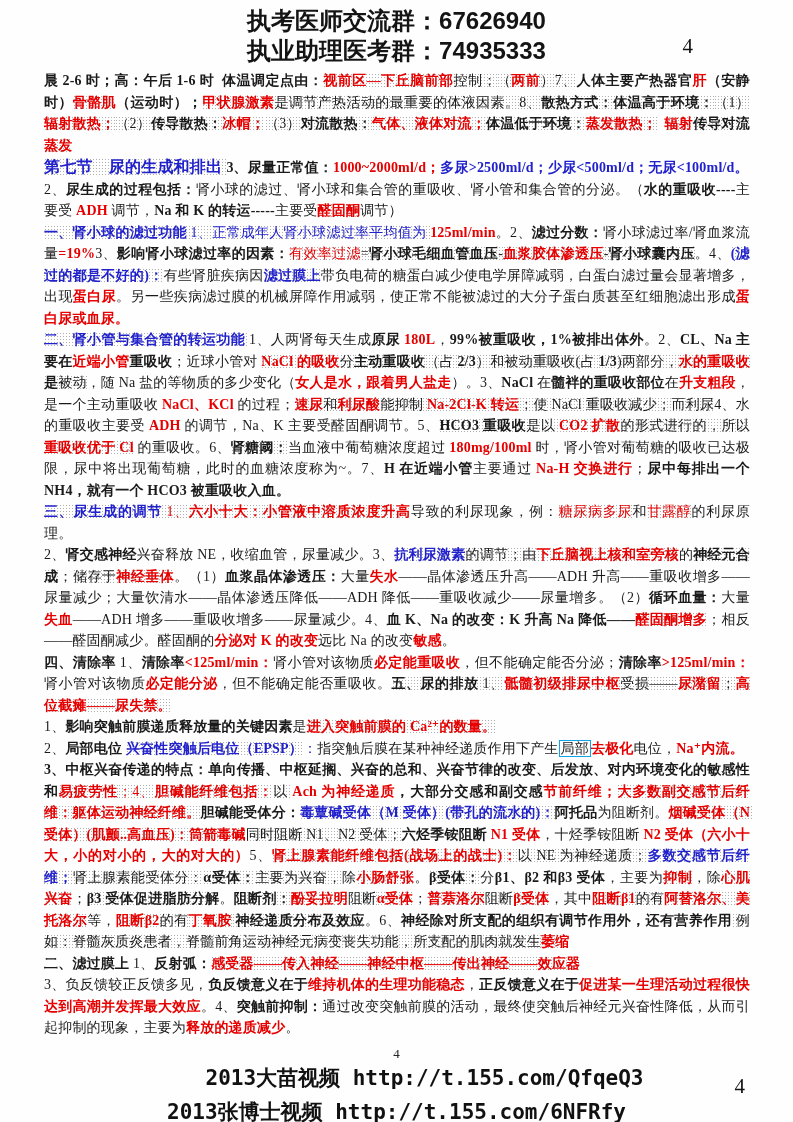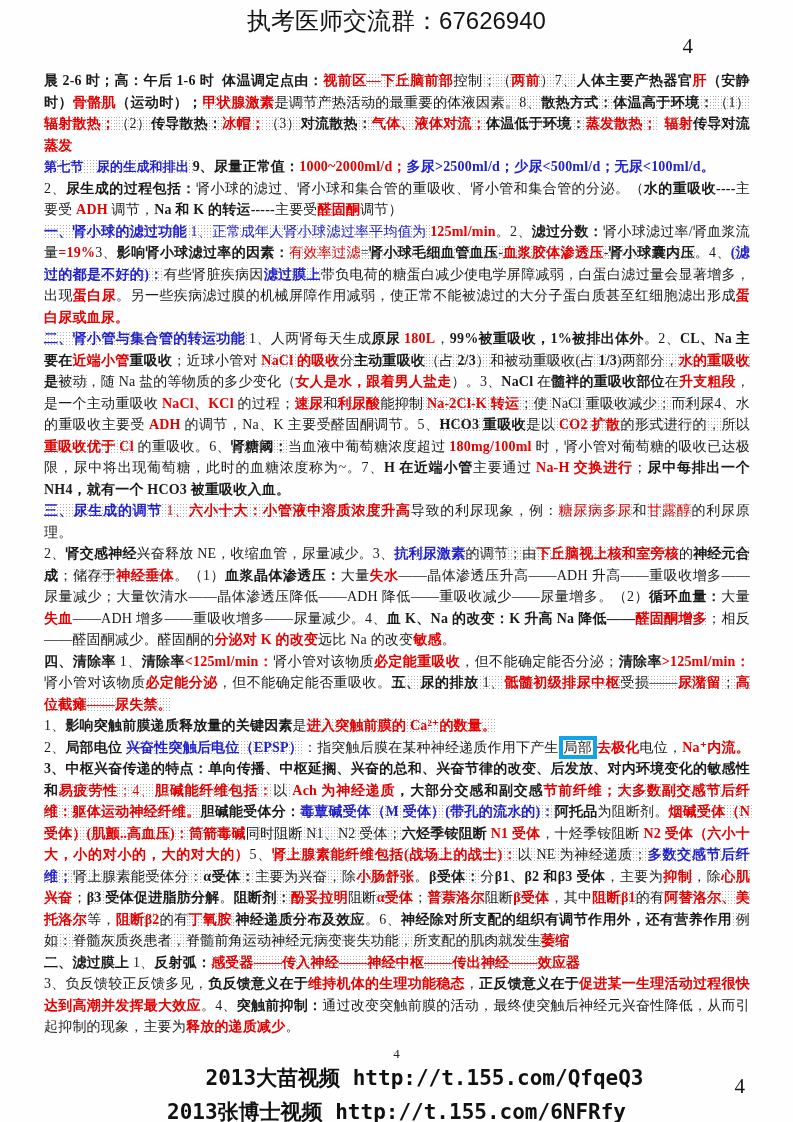--- a/index.html
+++ b/index.html
@@ -4,68 +4,69 @@
 <style>
   html,body{margin:0;padding:0;}
   body{
     width:793px;height:1122px;background:#ffffff;overflow:hidden;
     font-family:"Liberation Serif","DejaVu Serif",serif;
   }
   .page{position:relative;width:793px;height:1122px;background:#fefefe;}
 
   
   .header{position:absolute;top:6px;left:0;width:100%;text-align:center;
-    font-family:"Liberation Sans","DejaVu Sans",sans-serif;font-weight:normal;
+    font-family:"Liberation Sans","DejaVu Sans",sans-serif;font-weight:bold;
     font-size:24px;line-height:30px;color:#141414;}
   .page-num-top{position:absolute;top:34px;right:100px;font-size:21px;color:#141414;
     font-family:"Liberation Serif",serif;}
 
   
   .doc-body{position:absolute;left:44px;top:70px;width:706px;
     font-size:14px;line-height:21.5px;color:#1a1a1a;
     text-align:justify;letter-spacing:.2px;}
   .doc-body p.para{margin:0;padding:0;}
   .doc-body p.indent{text-indent:38px;}
 
   
   .seg{white-space:pre-wrap;}
   .k{color:#1a1a1a;}
   .r{color:#e60000;}
   .u{color:#2222cc;}
   .b{font-weight:bold;}
-  .t{font-size:13px;}
+  .t{font-size:16px;}
   .h{background-image:radial-gradient(rgba(110,110,110,.55) 24%,rgba(0,0,0,0) 26%);
      background-size:3px 3px;}
-  .x{border:4px solid #0ea5e9;padding:0 1px;}
+  .x{border:1px solid #0ea5e9;padding:0 1px;}
 
   
   .inner-page-num{position:absolute;top:1046px;left:0;width:100%;text-align:center;
     font-size:13px;color:#222;}
   .footer-line1{position:absolute;top:1064px;left:0;width:100%;text-align:center;
     font-family:"DejaVu Sans Mono","Liberation Mono",monospace;font-weight:bold;
     font-size:21px;color:#111;padding-left:28px;}
   .footer-line2{position:absolute;top:1098px;left:0;width:100%;text-align:center;
     font-family:"DejaVu Sans Mono","Liberation Mono",monospace;font-weight:bold;
     font-size:21px;color:#111;}
   .page-num-bottom{position:absolute;top:1074px;right:48px;font-size:21px;color:#141414;
     font-family:"Liberation Serif",serif;}
 </style>
 </head>
 <body>
 
 <div class="page">
 
   <div class="header">
     <div>执考医师交流群：67626940</div>
+    <div>执业助理医考群：74935333</div>
   </div>
   <div class="page-num-top">4</div>
 
   <div class="doc-body">
       <p class="para"><span class="seg k b">晨 2-6 时；高：午后 1-6 时  体温调定点由：</span><span class="seg r b h">视前区—下丘脑前部</span><span class="seg k h">控制；</span><span class="seg k h">（</span><span class="seg r b h">两前</span><span class="seg k h">）7、</span><span class="seg k b">人体主要产热器官</span><span class="seg r b">肝</span><span class="seg k b">（安静时）</span><span class="seg r b h">骨骼肌</span><span class="seg k b">（运动时）；</span><span class="seg r b h">甲状腺激素</span><span class="seg k h">是调节产热活动的最重要的体液因素。8、</span><span class="seg k b h">散热方式：体温高于环境：</span><span class="seg k h">（1）</span><span class="seg r b h">辐射散热；</span><span class="seg k h">（2）</span><span class="seg k b h">传导散热：</span><span class="seg r b h">冰帽；</span><span class="seg k h">（3）</span><span class="seg k b h">对流散热：</span><span class="seg r b h">气体、液体对流；</span><span class="seg k b h">体温低于环境：</span><span class="seg r b h">蒸发散热；</span><span class="seg k">  </span><span class="seg r b h">辐射</span><span class="seg k b h">传导对流</span><span class="seg r b h">蒸发</span></p>
-      <p class="para"><span class="seg u b h t">第七节　尿的生成和排出 </span><span class="seg k b">9、尿量正常值：</span><span class="seg r b">1000~2000ml/d；</span><span class="seg u b">多尿&gt;2500ml/d；少尿&lt;500ml/d；无尿&lt;100ml/d。</span></p>
+      <p class="para"><span class="seg u b h t">第七节　尿的生成和排出 </span><span class="seg k b">3、尿量正常值：</span><span class="seg r b">1000~2000ml/d；</span><span class="seg u b">多尿&gt;2500ml/d；少尿&lt;500ml/d；无尿&lt;100ml/d。</span></p>
       <p class="para"><span class="seg k">2、</span><span class="seg k b">尿生成的过程包括：</span><span class="seg k">肾小球的滤过、肾小球和集合管的重吸收、肾小管和集合管的分泌。（</span><span class="seg k b">水的重吸收----</span><span class="seg k">主要受 </span><span class="seg r b">ADH</span><span class="seg k"> 调节，</span><span class="seg k b">Na 和 K 的转运-----</span><span class="seg k">主要受</span><span class="seg r b h">醛固酮</span><span class="seg k">调节）</span></p>
       <p class="para"><span class="seg u b h">一、肾小球的滤过功能 </span><span class="seg u h">1、正常成年人肾小球滤过率平均值为 </span><span class="seg r b">125ml/min</span><span class="seg k">。2、</span><span class="seg k b">滤过分数：</span><span class="seg k">肾小球滤过率/肾血浆流量</span><span class="seg r b">=19%</span><span class="seg k">3、</span><span class="seg k b">影响肾小球滤过率的因素：</span><span class="seg r h">有效率过滤</span><span class="seg k h">=</span><span class="seg k b h">肾小球毛细血管血压</span><span class="seg k h">-</span><span class="seg r b h">血浆胶体渗透压</span><span class="seg k h">-</span><span class="seg k b h">肾小球囊内压</span><span class="seg k">。4、</span><span class="seg u b h">(滤过的都是不好的)：</span><span class="seg k">有些肾脏疾病因</span><span class="seg u b h">滤过膜上</span><span class="seg k">带负电荷的糖蛋白减少使电学屏障减弱，白蛋白滤过量会显著增多，出现</span><span class="seg r b">蛋白尿</span><span class="seg k">。另一些疾病滤过膜的机械屏障作用减弱，使正常不能被滤过的大分子蛋白质甚至红细胞滤出形成</span><span class="seg r b">蛋白尿或血尿。</span></p>
       <p class="para"><span class="seg u b h">二、肾小管与集合管的转运功能 </span><span class="seg k">1、人两肾每天生成</span><span class="seg k b">原尿 </span><span class="seg r b">180L</span><span class="seg k">，</span><span class="seg k b">99%被重吸收，1%被排出体外</span><span class="seg k">。2、</span><span class="seg k b">CL、Na 主要在</span><span class="seg r b">近端小管</span><span class="seg k b">重吸收</span><span class="seg k">；近球小管对 </span><span class="seg r b h">NaCl 的吸收</span><span class="seg k h">分</span><span class="seg k b h">主动重吸收</span><span class="seg k h">（占 </span><span class="seg k b h">2/3</span><span class="seg k h">）和被动重吸收(占 </span><span class="seg k b h">1/3</span><span class="seg k h">)两部分，</span><span class="seg r b h">水的重吸收</span><span class="seg k b h">是</span><span class="seg k h">被动</span><span class="seg k">，随 Na 盐的等物质的多少变化（</span><span class="seg r b">女人是水，跟着男人盐走</span><span class="seg k">）。3、</span><span class="seg k b">NaCl </span><span class="seg k">在</span><span class="seg k b">髓袢的重吸收部位</span><span class="seg k">在</span><span class="seg r b">升支粗段</span><span class="seg k">，是一个主动重吸收 </span><span class="seg r b">NaCl、KCl </span><span class="seg k">的过程；</span><span class="seg r b h">速尿</span><span class="seg k h">和</span><span class="seg r b h">利尿酸</span><span class="seg k h">能抑制 </span><span class="seg r b h">Na-2Cl-K 转运</span><span class="seg k h">；使 NaCl 重吸收减少；而利尿</span><span class="seg k">4、水的重吸收主要受 </span><span class="seg r b">ADH</span><span class="seg k"> 的调节，Na、K 主要受醛固酮调节。5、</span><span class="seg k b h">HCO3 重吸收</span><span class="seg k h">是以 </span><span class="seg r b h">CO2 扩散</span><span class="seg k h">的形式进行的，所以</span><span class="seg r b h">重吸收优于 Cl</span><span class="seg k"> 的重吸收。6、</span><span class="seg k b h">肾糖阈：</span><span class="seg k">当血液中葡萄糖浓度超过 </span><span class="seg r b">180mg/100ml</span><span class="seg k"> 时，肾小管对葡萄糖的吸收已达极限，尿中将出现葡萄糖，此时的血糖浓度称为~。7、</span><span class="seg k b">H 在近端小管</span><span class="seg k">主要通过 </span><span class="seg r b">Na-H 交换进行</span><span class="seg k">；</span><span class="seg k b">尿中每排出一个 NH4，就有一个 HCO3 被重吸收入血。</span></p>
       <p class="para"><span class="seg u b h">三、尿生成的调节 </span><span class="seg r h">1、</span><span class="seg r b h">六小十大：</span><span class="seg r b h">小管液中溶质浓度升高</span><span class="seg k">导致的利尿现象，例：</span><span class="seg r h">糖尿病多尿</span><span class="seg k">和</span><span class="seg r h">甘露醇</span><span class="seg k">的利尿原理。</span></p>
       <p class="para"><span class="seg k">2、</span><span class="seg k b">肾交感神经</span><span class="seg k">兴奋释放 NE，收缩血管，尿量减少。3、</span><span class="seg u b h">抗利尿激素</span><span class="seg k h">的调节；</span><span class="seg k h">由</span><span class="seg r b h">下丘脑视上核和室旁核</span><span class="seg k">的</span><span class="seg k b h">神经元合成</span><span class="seg k">；</span><span class="seg k h">储存于</span><span class="seg r b h">神经垂体</span><span class="seg k">。（1）</span><span class="seg k b">血浆晶体渗透压：</span><span class="seg k">大量</span><span class="seg r b">失水</span><span class="seg k">——晶体渗透压升高——ADH 升高——重吸收增多——尿量减少；大量饮清水——晶体渗透压降低——ADH 降低——重吸收减少——尿量增多。（2）</span><span class="seg k b">循环血量：</span><span class="seg k">大量</span><span class="seg r b">失血</span><span class="seg k">——ADH 增多——重吸收增多——尿量减少。4、</span><span class="seg k b">血 K、Na 的改变：K 升高 Na 降低——</span><span class="seg r b h">醛固酮增多</span><span class="seg k">；相反——醛固酮减少。醛固酮的</span><span class="seg r b">分泌对 K 的改变</span><span class="seg k">远比 Na 的改变</span><span class="seg r b">敏感</span><span class="seg k">。</span></p>
       <p class="para"><span class="seg k b">四、清除率 </span><span class="seg k">1、</span><span class="seg k b">清除率</span><span class="seg r b">&lt;125ml/min：</span><span class="seg k">肾小管对该物质</span><span class="seg r b">必定能重吸收</span><span class="seg k">，但不能确定能否分泌；</span><span class="seg k b">清除率</span><span class="seg r b">&gt;125ml/min：</span><span class="seg k">肾小管对该物质</span><span class="seg r b">必定能分泌</span><span class="seg k">，但不能确定能否重吸收。</span><span class="seg k b h">五、尿的排放 </span><span class="seg k h">1、</span><span class="seg r b h">骶髓初级排尿中枢</span><span class="seg k h">受损——</span><span class="seg r b h">尿潴留</span><span class="seg k h">；</span><span class="seg r b h">高位截瘫——尿失禁。</span></p>
       <p class="para"><span class="seg k">1、</span><span class="seg k b">影响突触前膜递质释放量的关键因素</span><span class="seg k">是</span><span class="seg r b h">进入突触前膜的 Ca²⁺的数量。</span></p>
       <p class="para"><span class="seg k">2、</span><span class="seg k b">局部电位 </span><span class="seg u b h">兴奋性突触后电位（EPSP）</span><span class="seg u">：</span><span class="seg k">指突触后膜在某种神经递质作用下产生</span><span class="seg k x">局部</span><span class="seg r b">去极化</span><span class="seg k">电位，</span><span class="seg r b">Na⁺内流。</span></p>
       <p class="para"><span class="seg k b">3、中枢兴奋传递的特点：单向传播、中枢延搁、兴奋的总和、兴奋节律的改变、后发放、对内环境变化的敏感性和</span><span class="seg r b h">易疲劳性</span><span class="seg r h">；4、</span><span class="seg r b h">胆碱能纤维包括：</span><span class="seg k h">以 </span><span class="seg r b">Ach 为神经递质</span><span class="seg k b">，大部分交感和副交感</span><span class="seg r b">节前纤维；</span><span class="seg r b h">大多数副交感节后纤维：</span><span class="seg r b h">躯体运动神经纤维。</span><span class="seg k b">胆碱能受体分：</span><span class="seg u b h">毒蕈碱受体（M 受体）</span><span class="seg u b h">(带孔的流水的)：</span><span class="seg k b">阿托品</span><span class="seg k">为阻断剂。</span><span class="seg r b h">烟碱受体（N 受体）</span><span class="seg r b h">(肌颤..高血压)：</span><span class="seg r b h">筒箭毒碱</span><span class="seg k h">同时阻断 N1、N2 受体；</span><span class="seg k b">六烃季铵阻断 </span><span class="seg r b">N1 受体</span><span class="seg k">，十烃季铵阻断 </span><span class="seg r b">N2 受体</span><span class="seg r b">（六小十大，小的对小的，大的对大的）</span><span class="seg k">5、</span><span class="seg r b h">肾上腺素能纤维包括(战场上的战士)：</span><span class="seg k h">以 NE 为神经递质；</span><span class="seg u b h">多数交感节后纤维；</span><span class="seg k h">肾上腺素能受体分：</span><span class="seg k b h">α受体：</span><span class="seg k h">主要为兴奋，</span><span class="seg k">除</span><span class="seg r b h">小肠舒张</span><span class="seg k">。</span><span class="seg k b h">β受体：</span><span class="seg k">分</span><span class="seg k b">β1、β2 和β3 受体</span><span class="seg k">，主要为</span><span class="seg r b h">抑制</span><span class="seg k">，除</span><span class="seg r b h">心肌兴奋</span><span class="seg k">；</span><span class="seg k b h">β3 受体促进脂肪分解</span><span class="seg k">。</span><span class="seg k b h">阻断剂：</span><span class="seg r b h">酚妥拉明</span><span class="seg k h">阻断</span><span class="seg r b h">α受体</span><span class="seg k">；</span><span class="seg r b h">普萘洛尔</span><span class="seg k h">阻断</span><span class="seg r b h">β受体</span><span class="seg k">，其中</span><span class="seg r b h">阻断β1</span><span class="seg k h">的有</span><span class="seg r b h">阿替洛尔、美托洛尔</span><span class="seg k">等，</span><span class="seg r b h">阻断β2</span><span class="seg k h">的有</span><span class="seg r b h">丁氧胺</span><span class="seg k b h"> 神经递质分布及效应</span><span class="seg k">。6、</span><span class="seg k b">神经除对所支配的组织有调节作用外，还有营养作用</span><span class="seg k h"> 例如：脊髓灰质炎患者，脊髓前角运动神经元病变丧失功能，所支配的肌肉就发生</span><span class="seg r b h">萎缩</span></p>
       <p class="para"><span class="seg k b">二、滤过膜上 </span><span class="seg k">1、</span><span class="seg k b">反射弧：</span><span class="seg r b h">感受器——传入神经——神经中枢——传出神经——效应器</span></p>

